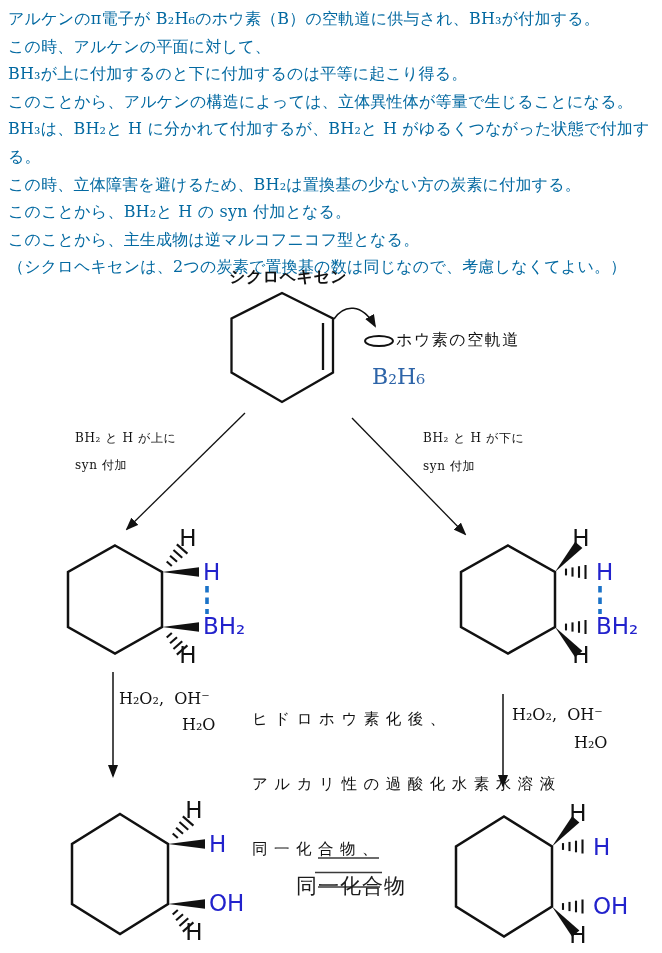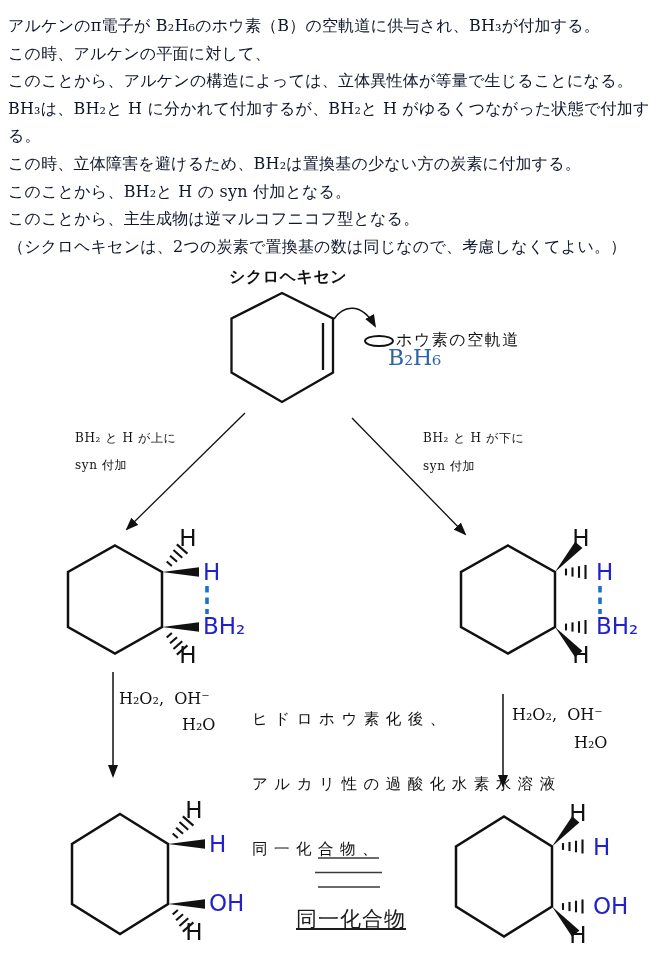--- a/index.html
+++ b/index.html
@@ -6,22 +6,22 @@
   .page{
     position:relative;
     width:662px;height:953px;
     background:#ffffff;
     font-family:"DejaVu Serif","Liberation Serif",serif;
     color:#111;
     overflow:hidden;
   }
   .abs{position:absolute;white-space:pre;}
   .intro{
-    position:absolute;left:8px;top:12px;width:652px;
-    font-size:16px;line-height:27.6px;color:#0f172a;
+    position:absolute;left:8px;top:5px;width:652px;
+    font-size:16px;line-height:27.6px;color:#0369a1;
     letter-spacing:0.2px;
   }
   .jp-title{font-size:16px;font-weight:bold;letter-spacing:0.5px;}
   .orbital-label{font-size:16px;letter-spacing:1.5px;}
   .b2h6{font-size:22px;}
   .branch-label{font-size:12px;letter-spacing:0.6px;}
   .reagent-label{font-size:16px;}
   .note-line{font-size:15.5px;letter-spacing:6.5px;line-height:27.2px;}
   .identity{font-size:21px;letter-spacing:1px;color:#1c1c1c;}
   svg{position:absolute;left:0;top:0;}
@@ -129,47 +129,48 @@
           <text x="593" y="854.5" text-anchor="start" fill="#2222cc" font-size="23px" font-family="&quot;DejaVu Sans&quot;,sans-serif">H</text>
           <text x="593" y="913.5" text-anchor="start" fill="#2222cc" font-size="23px" font-family="&quot;DejaVu Sans&quot;,sans-serif">OH</text>
           <text x="578" y="942.5" text-anchor="middle" fill="#111111" font-size="23px" font-family="&quot;DejaVu Sans&quot;,sans-serif">H</text>
         </g>
       </g>
   </svg>
 
   <div class="intro">
     <div>アルケンのπ電子が B₂H₆のホウ素（B）の空軌道に供与され、BH₃が付加する。</div>
     <div>この時、アルケンの平面に対して、</div>
+    <div>BH₃が上に付加するのと下に付加するのは平等に起こり得る。</div>
     <div>このことから、アルケンの構造によっては、立体異性体が等量で生じることになる。</div>
     <div>BH₃は、BH₂と H に分かれて付加するが、BH₂と H がゆるくつながった状態で付加する。</div>
     <div>この時、立体障害を避けるため、BH₂は置換基の少ない方の炭素に付加する。</div>
     <div>このことから、BH₂と H の syn 付加となる。</div>
     <div>このことから、主生成物は逆マルコフニコフ型となる。</div>
     <div>（シクロヘキセンは、2つの炭素で置換基の数は同じなので、考慮しなくてよい。）</div>
   </div>
 
   <div class="abs jp-title" style="left:229px;top:267px;">シクロヘキセン</div>
 
   <div class="abs orbital-label" style="left:396px;top:330px;">ホウ素の空軌道</div>
 
-  <div class="abs b2h6" style="left:372px;top:345px;color:#2d64a8;margin-left:16px;">B₂H₆</div>
+  <div class="abs b2h6" style="left:372px;top:364px;color:#2d64a8;">B₂H₆</div>
 
   <div class="abs branch-label" style="left:75px;top:430px;">BH₂ と H が上に</div>
   <div class="abs branch-label" style="left:75px;top:457px;">syn 付加</div>
 
   <div class="abs branch-label" style="left:423px;top:430px;">BH₂ と H が下に</div>
   <div class="abs branch-label" style="left:423px;top:458px;">syn 付加</div>
 
   <div class="abs reagent-label" style="left:119px;top:689px;">H₂O₂,  OH⁻</div>
   <div class="abs reagent-label" style="left:182px;top:715px;">H₂O</div>
 
   <div class="abs reagent-label" style="left:512px;top:705px;">H₂O₂,  OH⁻</div>
   <div class="abs reagent-label" style="left:574px;top:733px;">H₂O</div>
 
   <div class="abs" style="left:252px;top:668px;">
     <div class="note-line">ヒドロホウ素化後、</div>
     <div class="note-line">アルカリ性の過酸化水素水溶液</div>
     <div class="note-line">同一化合物、</div>
     
   </div>
 
-  <div class="abs identity" style="left:296px;top:905px;text-decoration:underline;">同一化合物</div>
+  <div class="abs identity" style="left:296px;top:872px;">同一化合物</div>
 </div>
 
 </body></html>

